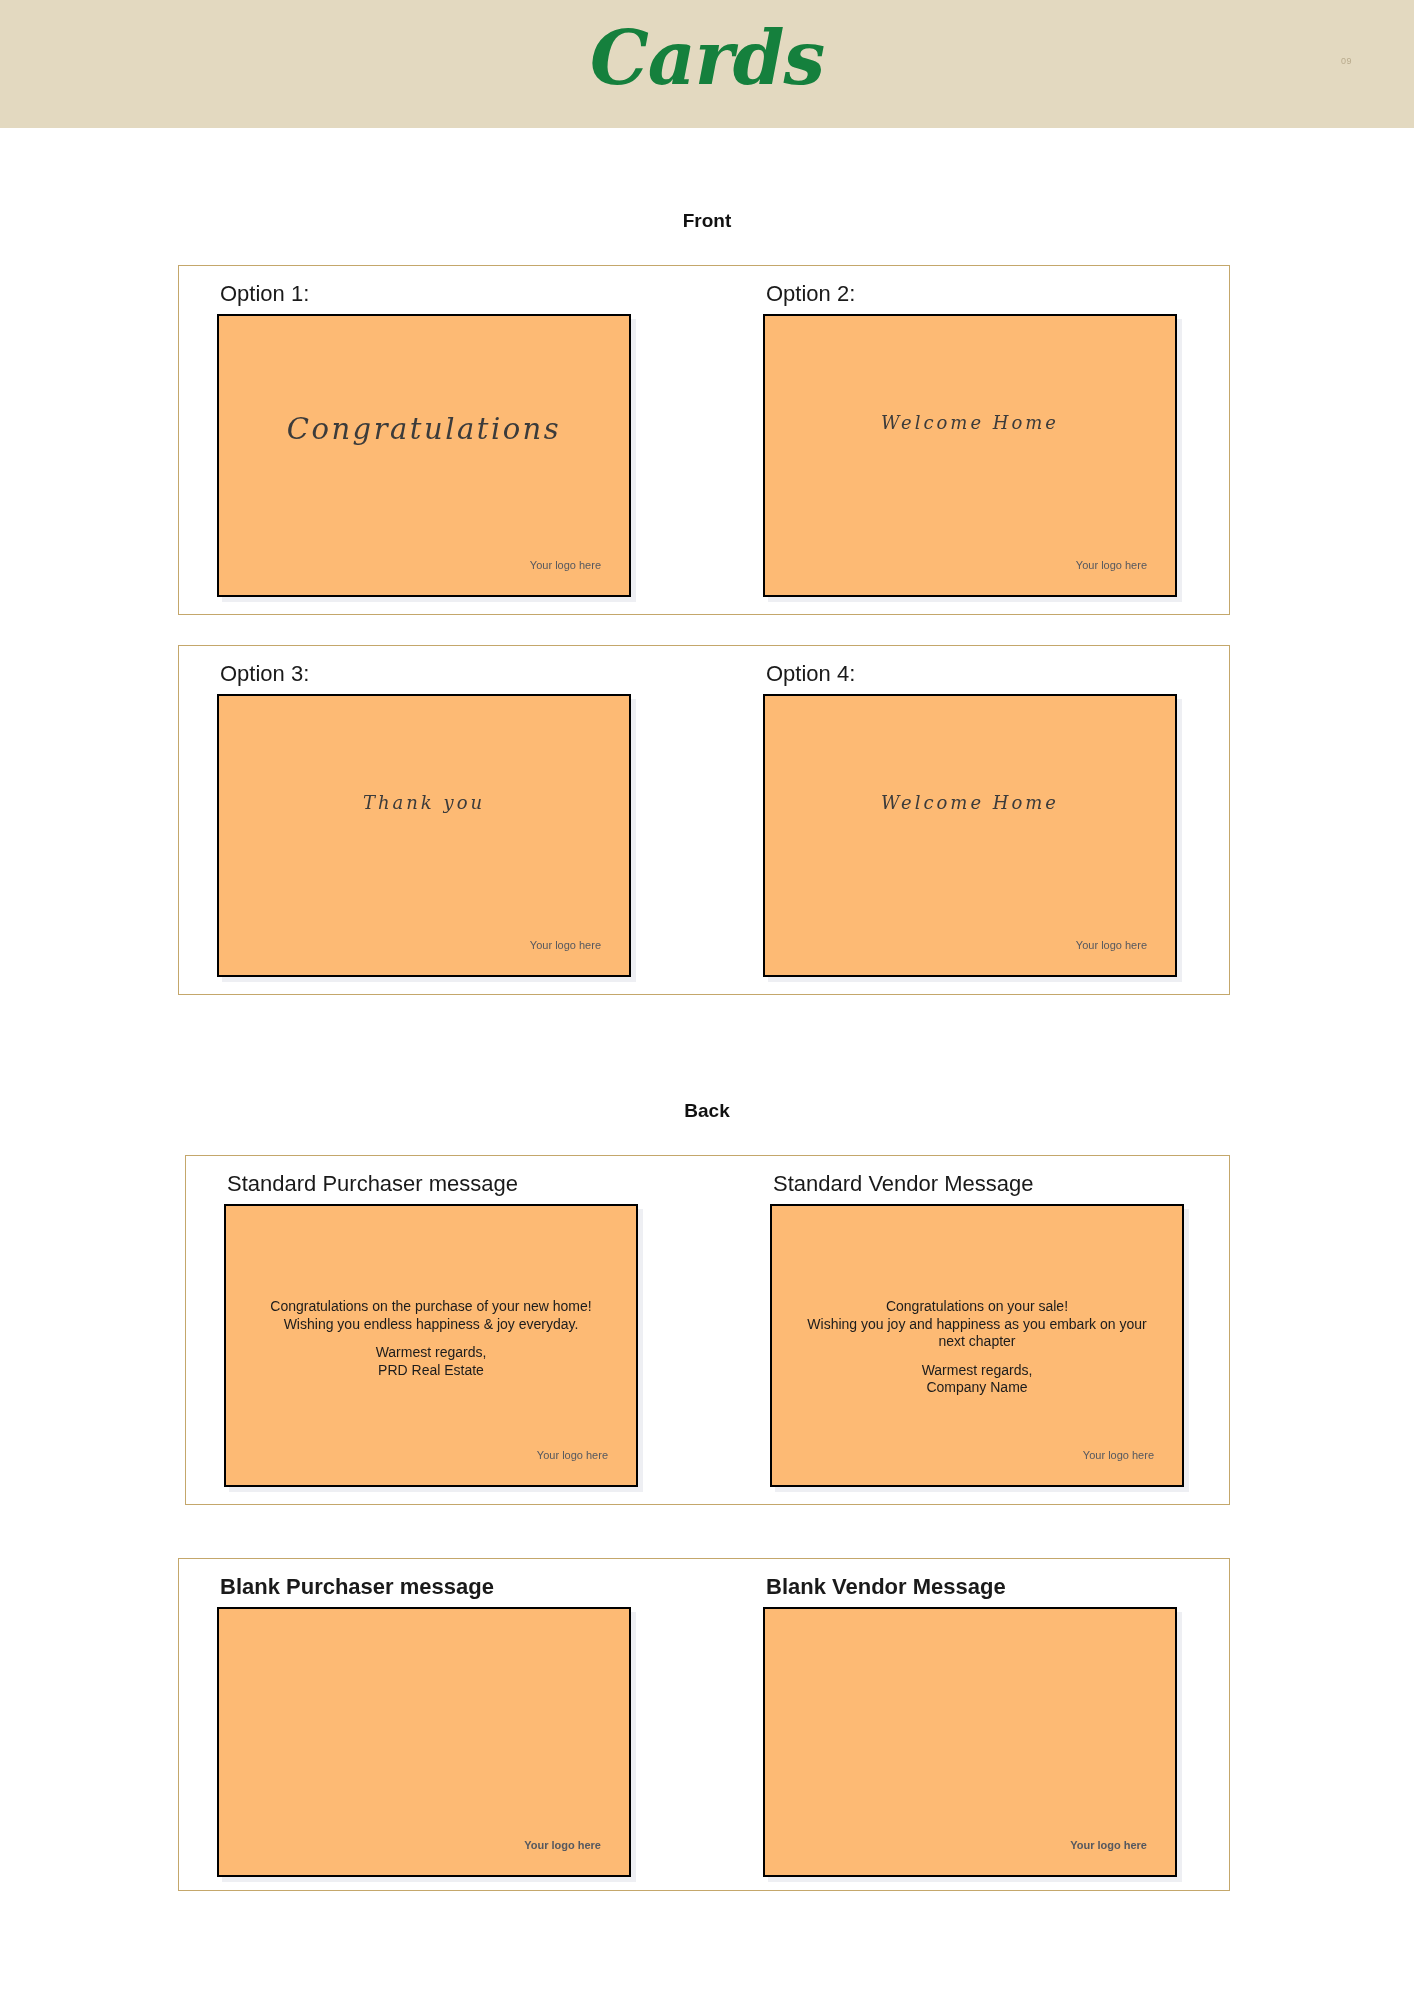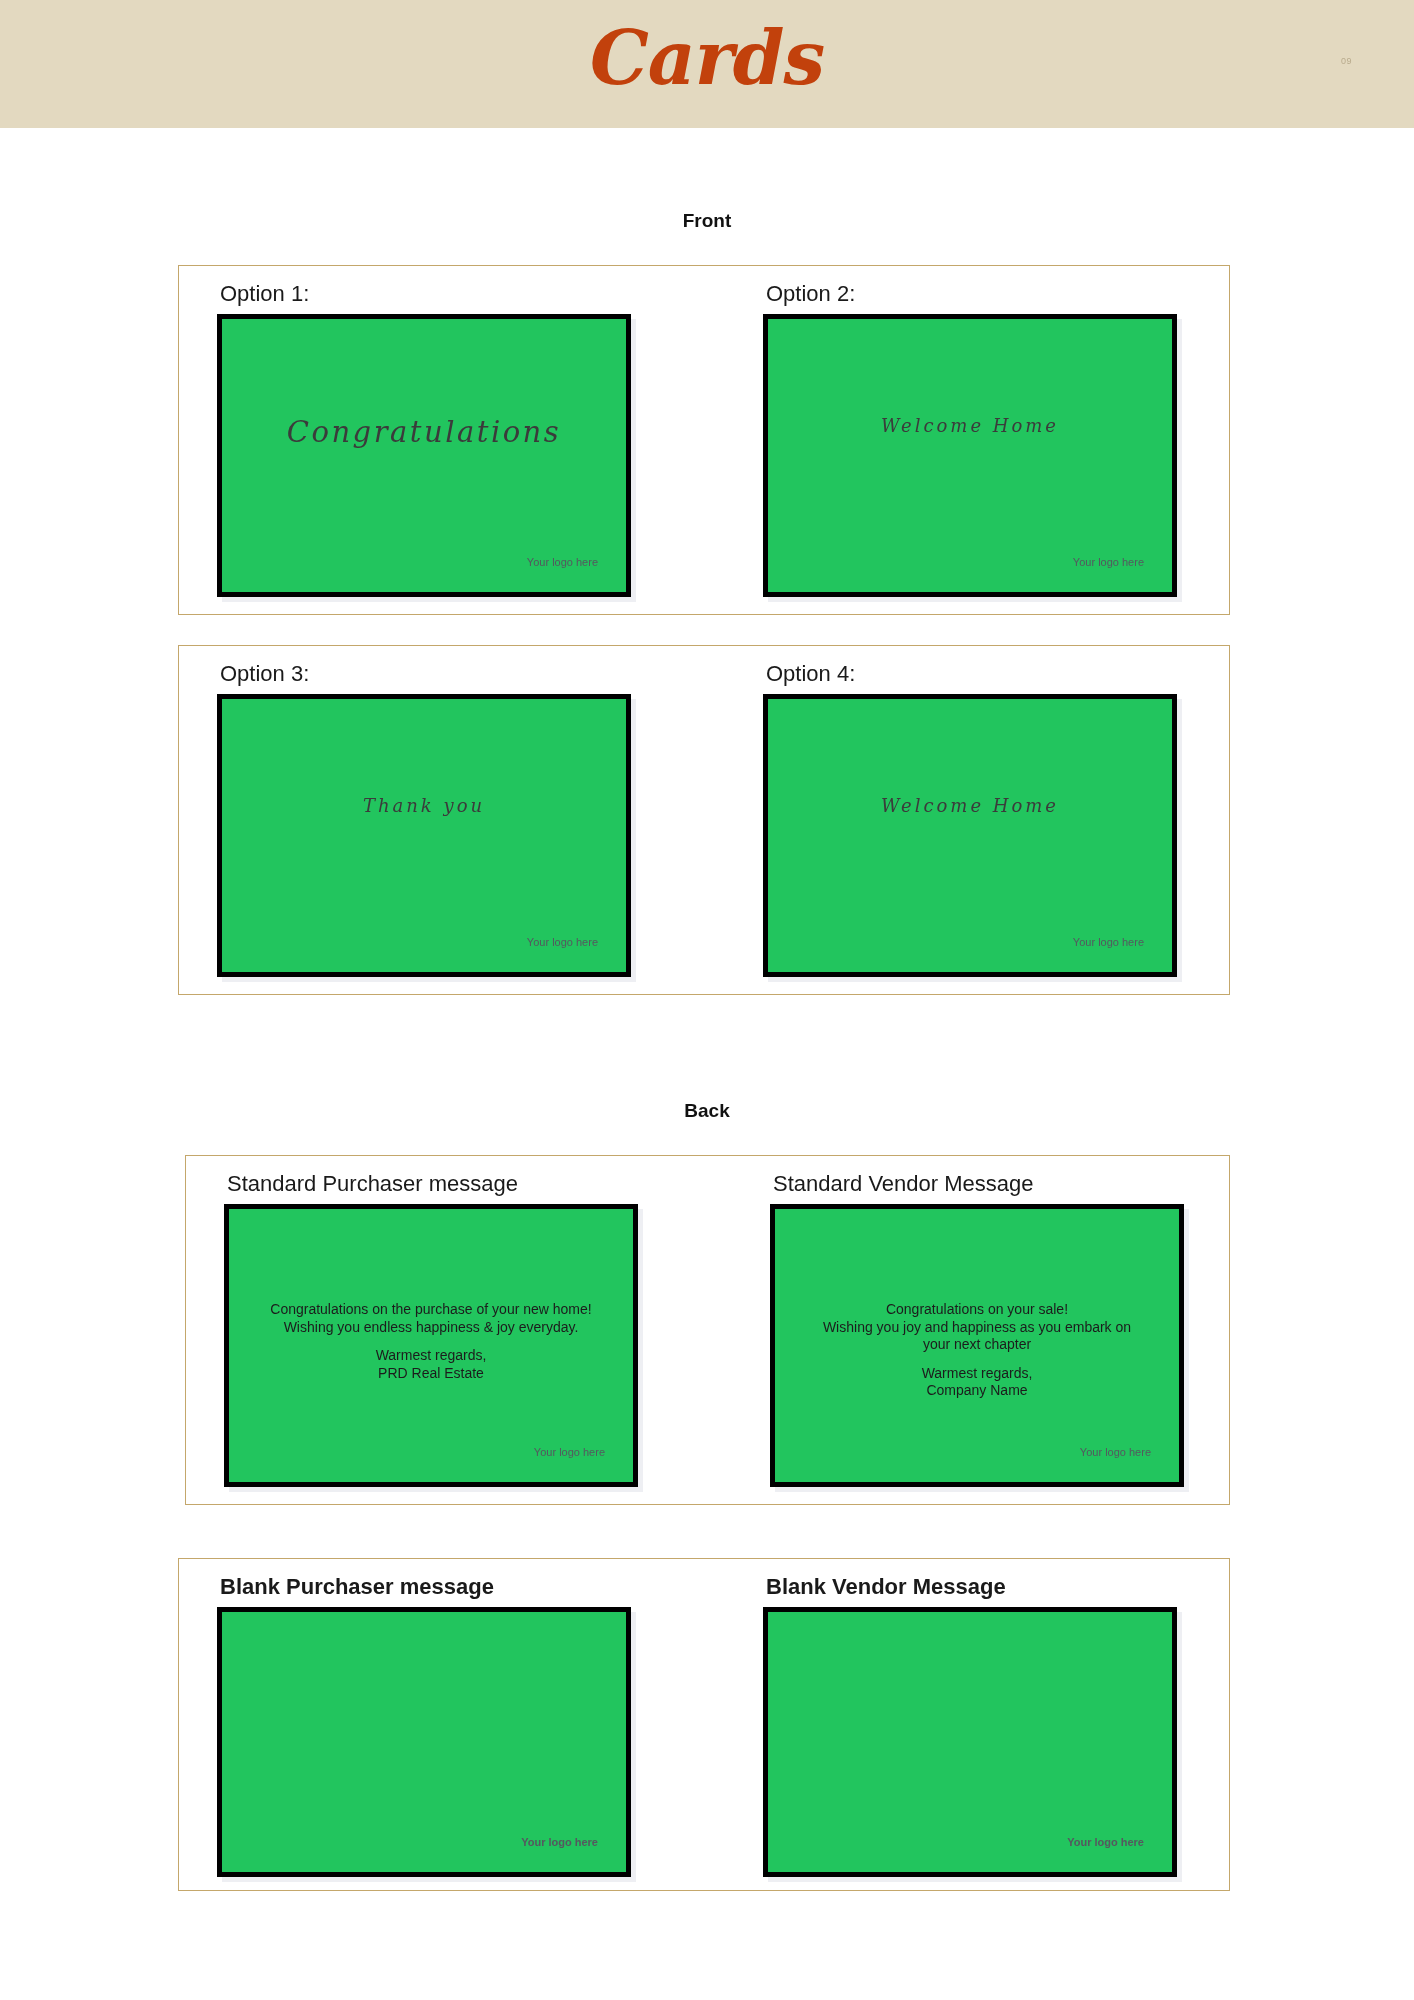--- a/index.html
+++ b/index.html
@@ -31,21 +31,21 @@
     width: 1414px;
     height: 128px;
     display: flex;
     align-items: center;
     justify-content: center;
     font-family: "DejaVu Serif", serif;
     font-style: italic;
     font-weight: 700;
     font-size: 74px;
     letter-spacing: -1px;
-    color: #c2410c;
+    color: #15803d;
     padding-bottom: 12px;
   }
   .banner-page {
     position: absolute;
     right: 62px;
     top: 56px;
     font-size: 9px;
     color: #b9ab8d;
     letter-spacing: 0.5px;
   }
@@ -79,22 +79,22 @@
     color: #1a1a1a;
     white-space: nowrap;
   }
   .label-col1 { left: 41px; }
   .label-col2 { left: 587px; }
   .label-row  { top: 15px; }
 
   
   .card {
     position: absolute;
-    background: #22c55e;
-    border: 5px solid #000000;
+    background: #fdba74;
+    border: 2px solid #000000;
     box-shadow: 5px 5px 0 0 #eeeff3;
   }
   .card-col1 { left: 38px;  width: 414px; }
   .card-col2 { left: 584px; width: 414px; }
   .card-front { top: 48px; height: 283px; }
   .card-back  { top: 48px; height: 283px; }
   .card-back-blank { top: 48px; height: 270px; }
 
   .card-script {
     position: absolute;

